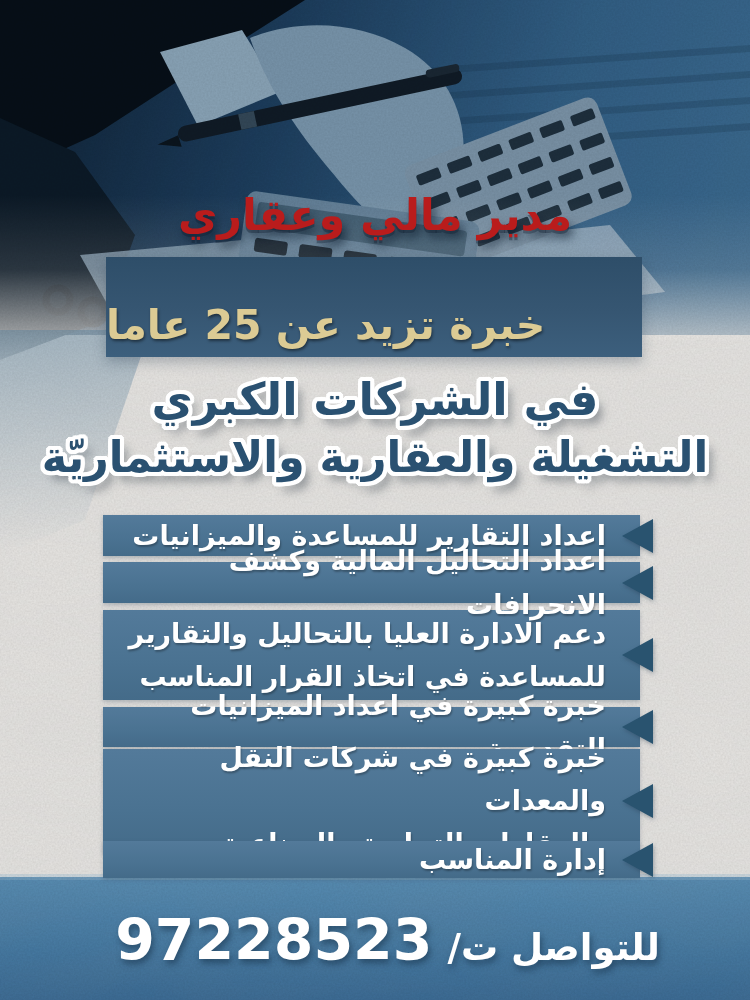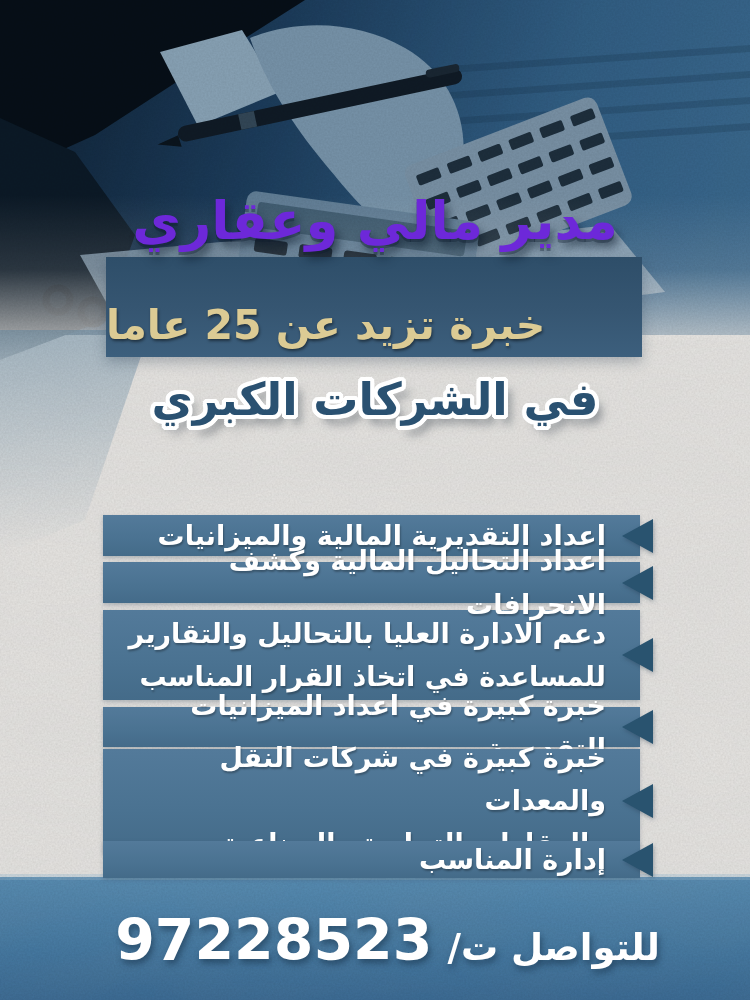--- a/index.html
+++ b/index.html
@@ -8,21 +8,21 @@
     font-family:"DejaVu Sans",sans-serif;
     background:#e8e6e3;
   }
   .poster *{box-sizing:border-box;}
   svg.bg{position:absolute;inset:0;display:block;}
 
   
   .title{
     position:absolute;top:192px;left:0;right:0;
     text-align:center;direction:rtl;
-    font-size:53px;font-weight:bold;color:#6d28d9;
+    font-size:43px;font-weight:bold;color:#b91c1c;
     text-shadow:0 3px 0 rgba(13,30,45,.35), 4px 7px 10px rgba(8,24,40,.6);
     z-index:5;line-height:1.1;
   }
   
   .banner{
     position:absolute;left:106px;top:257px;width:536px;height:100px;
     background:linear-gradient(180deg,#2e4e69 0%,#365672 55%,#3c5f7d 100%);
     box-shadow:0 5px 12px rgba(40,60,80,.3);
     z-index:3;
   }
@@ -241,24 +241,25 @@
   </svg>
 
   <div class="title">مدير مالي وعقاري</div>
 
   <div class="banner">
     <div class="subtitle">خبرة تزيد عن 25 عاما</div>
   </div>
 
   <div class="heading">
     <div class="hl heading-line1">في الشركات الكبري</div>
+    <div class="hl heading-line2">التشغيلة والعقارية والاستثماريّة</div>
   </div>
 
   <div class="bar b1">
-    <span class="bar-text">اعداد التقديرية المالية والميزانيات</span>
+    <span class="bar-text">اعداد التقارير للمساعدة والميزانيات</span>
     <span class="arrow"></span>
   </div>
   <div class="bar b3">
     <span class="bar-text">دعم الادارة العليا بالتحاليل والتقارير
 للمساعدة في اتخاذ القرار المناسب</span>
     <span class="arrow"></span>
   </div>
   <div class="bar b2">
     <span class="bar-text">اعداد التحاليل المالية وكشف الانحرافات</span>
     <span class="arrow"></span>

